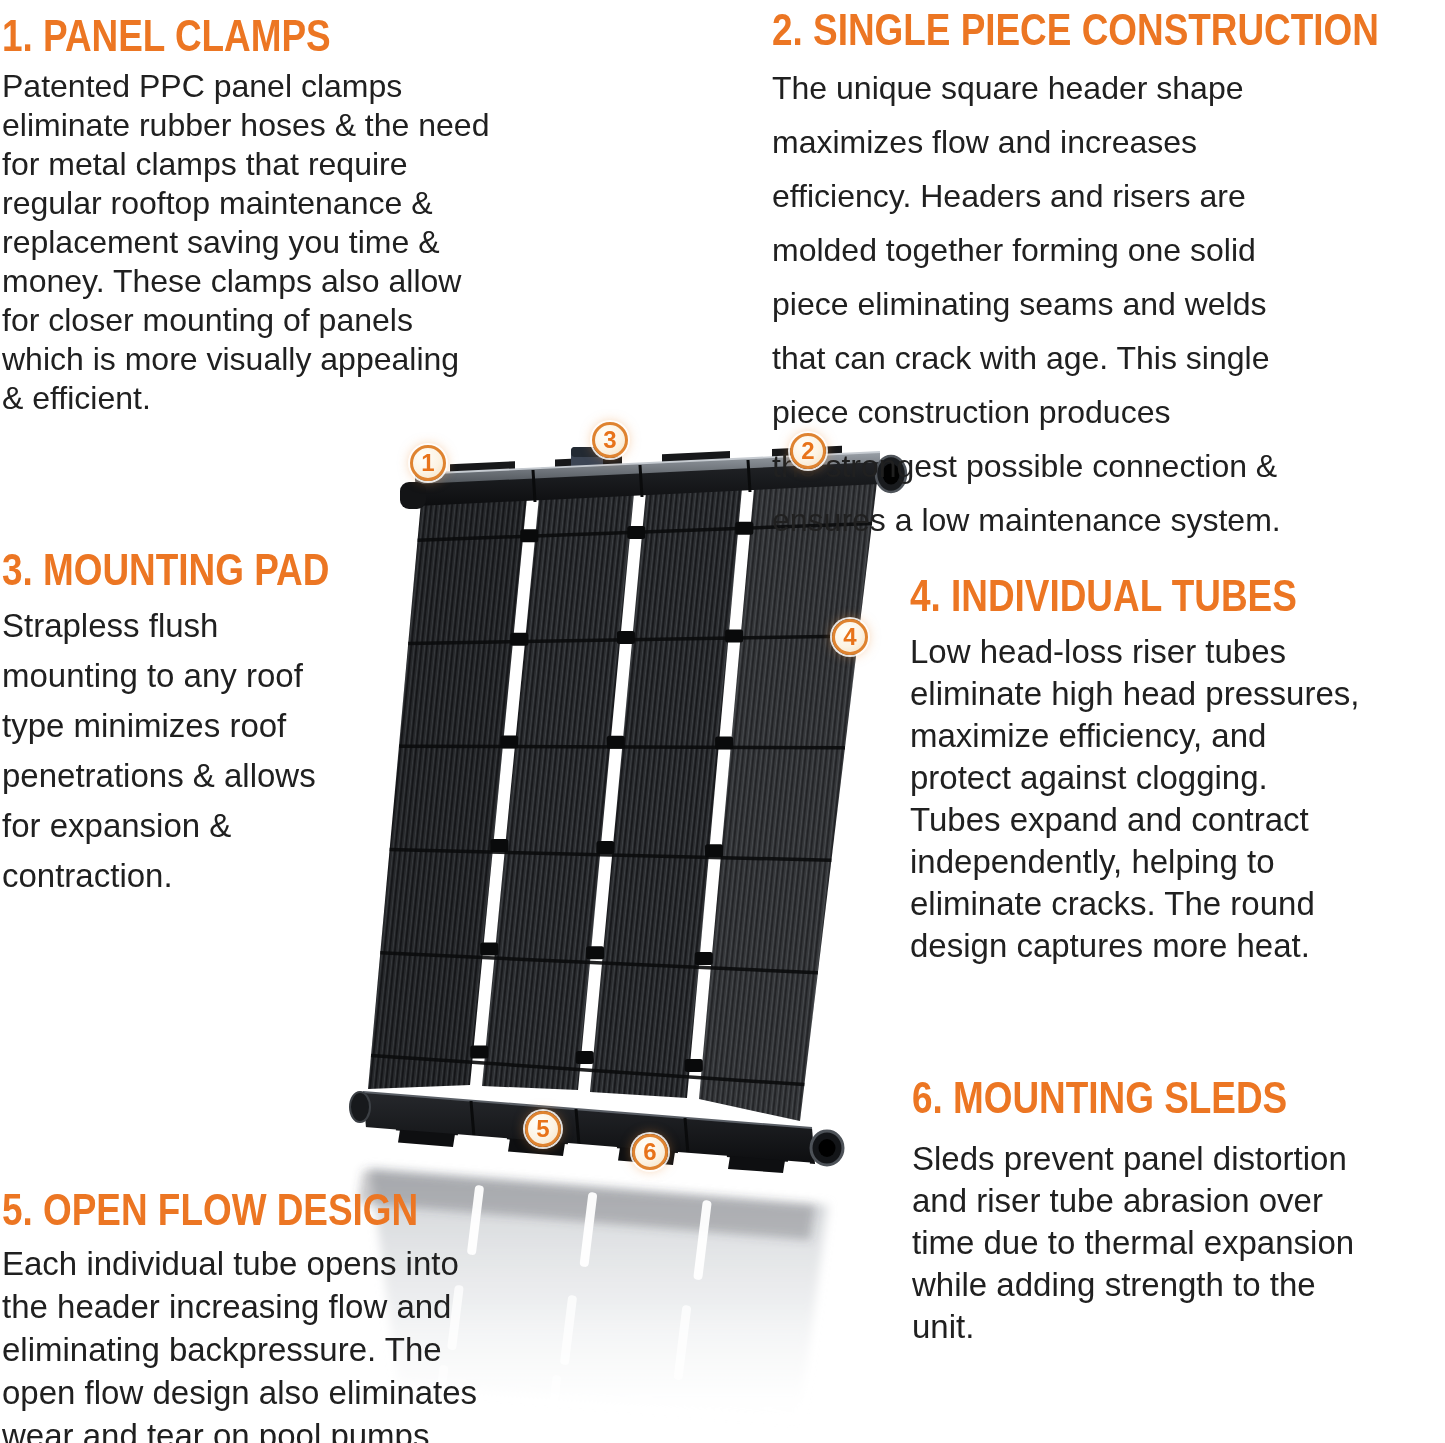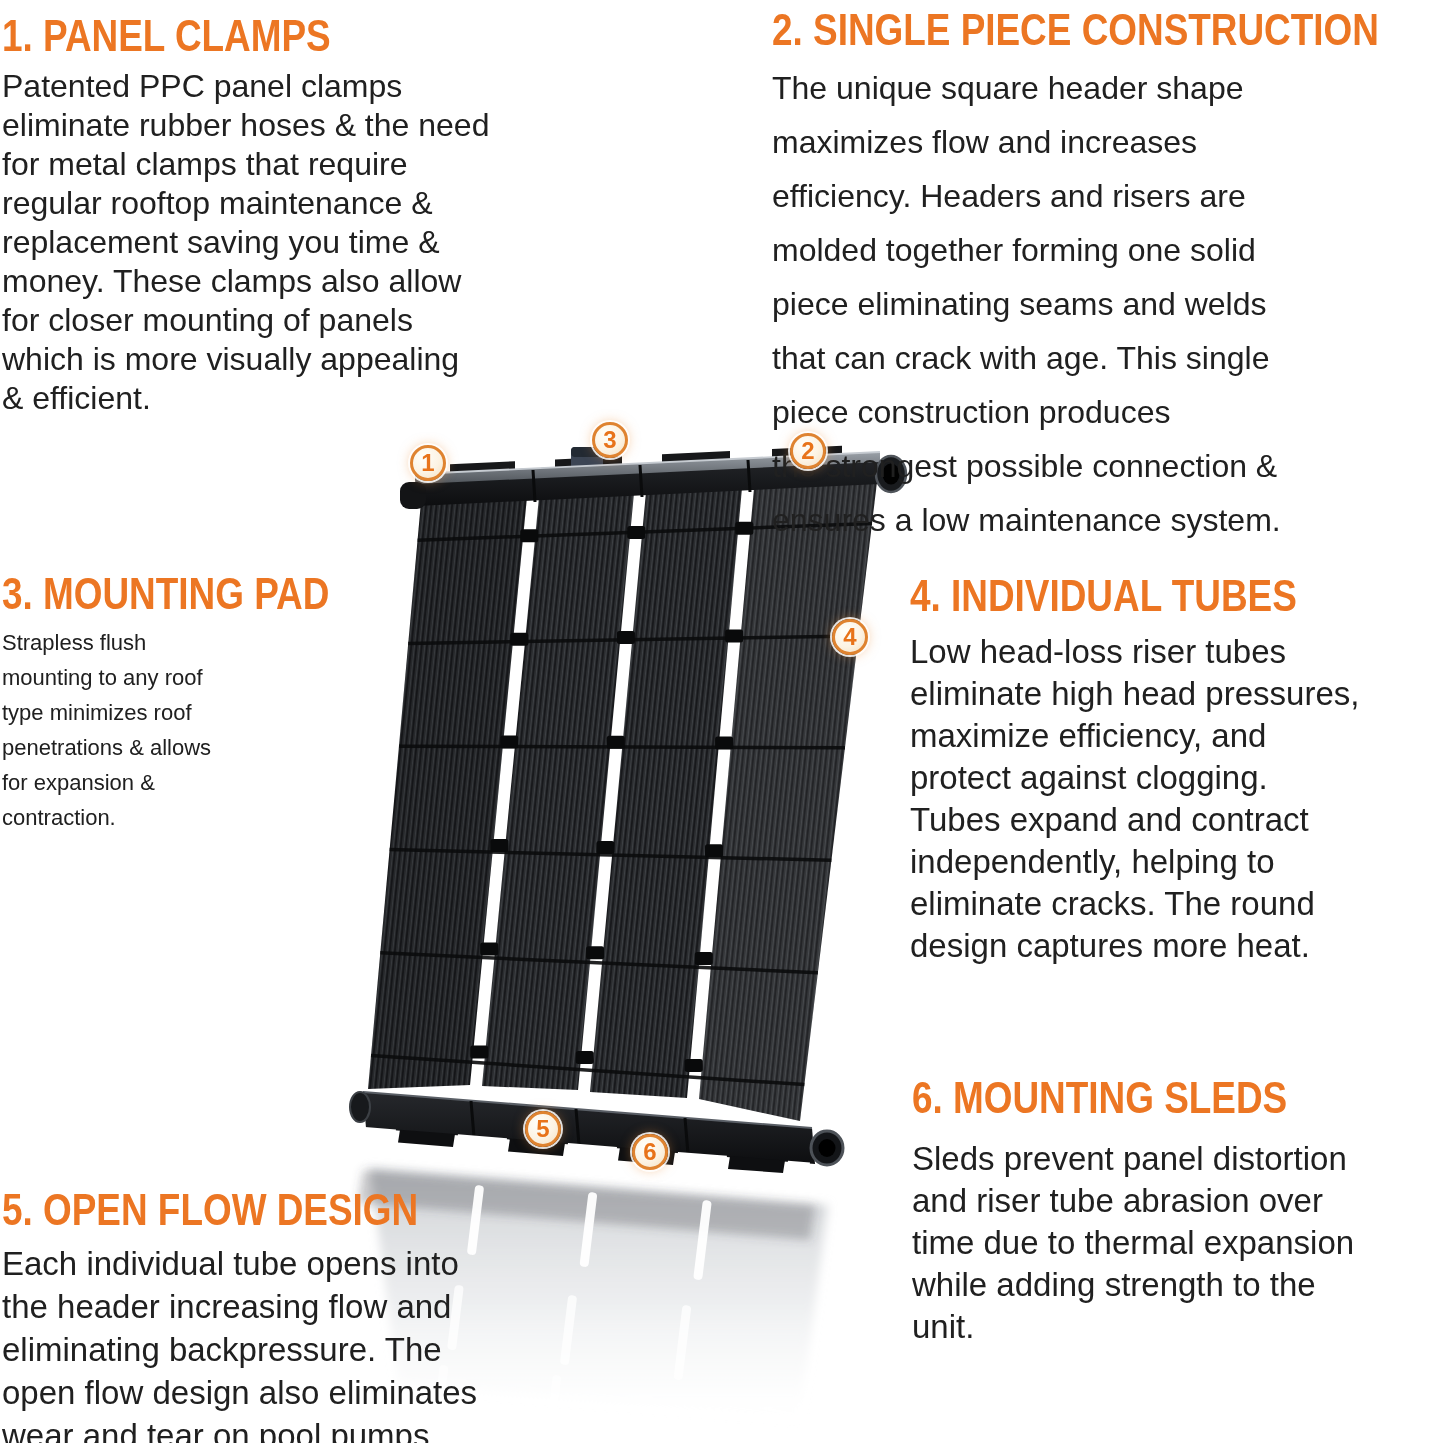--- a/index.html
+++ b/index.html
@@ -14,27 +14,27 @@
     font-size:45px;font-weight:800;line-height:1.08;
     transform:scaleX(0.82);transform-origin:0 50%;white-space:nowrap;
     letter-spacing:0;
   }
   .sec p{
     margin:0;color:var(--body-text,#202020);
     white-space:pre-line;font-weight:400;
   }
   .sec1{left:2px;top:12px;width:640px;}
   .sec2{left:772px;top:6px;width:683px;}
-  .sec3{left:2px;top:570px;width:420px;}
+  .sec3{left:2px;top:546px;width:420px;}
   .sec4{left:910px;top:572px;width:540px;}
   .sec5{left:2px;top:1186px;width:590px;}
   .sec6{left:912px;top:1074px;width:535px;}
   .sec1 p,.sec2 p{font-size:32px;line-height:39px;}
   .sec2 p{line-height:54px;}
-  .sec3 p{font-size:22px;line-height:35px;}
+  .sec3 p{font-size:33px;line-height:50px;}
   .sec4 p{font-size:33px;line-height:42px;margin-top:10px;}
   .sec5 p{font-size:33px;line-height:43px;margin-top:7px;}
   .sec6 p{font-size:33px;line-height:42px;margin-top:15px;}
   .badge{
     position:absolute;width:36px;height:36px;box-sizing:border-box;
     border:3px solid var(--badge-ring,#DF8330);border-radius:50%;
     background:radial-gradient(circle at 35% 30%, #fffef9 0%, #fcf3e4 55%, #f4e0c2 100%);
     color:var(--badge-number,#E8731A);font-weight:800;font-size:24px;
     display:flex;align-items:center;justify-content:center;
     box-shadow:0 0 0 2px rgba(255,255,255,0.85), 0 0 12px rgba(238,150,70,0.5);

